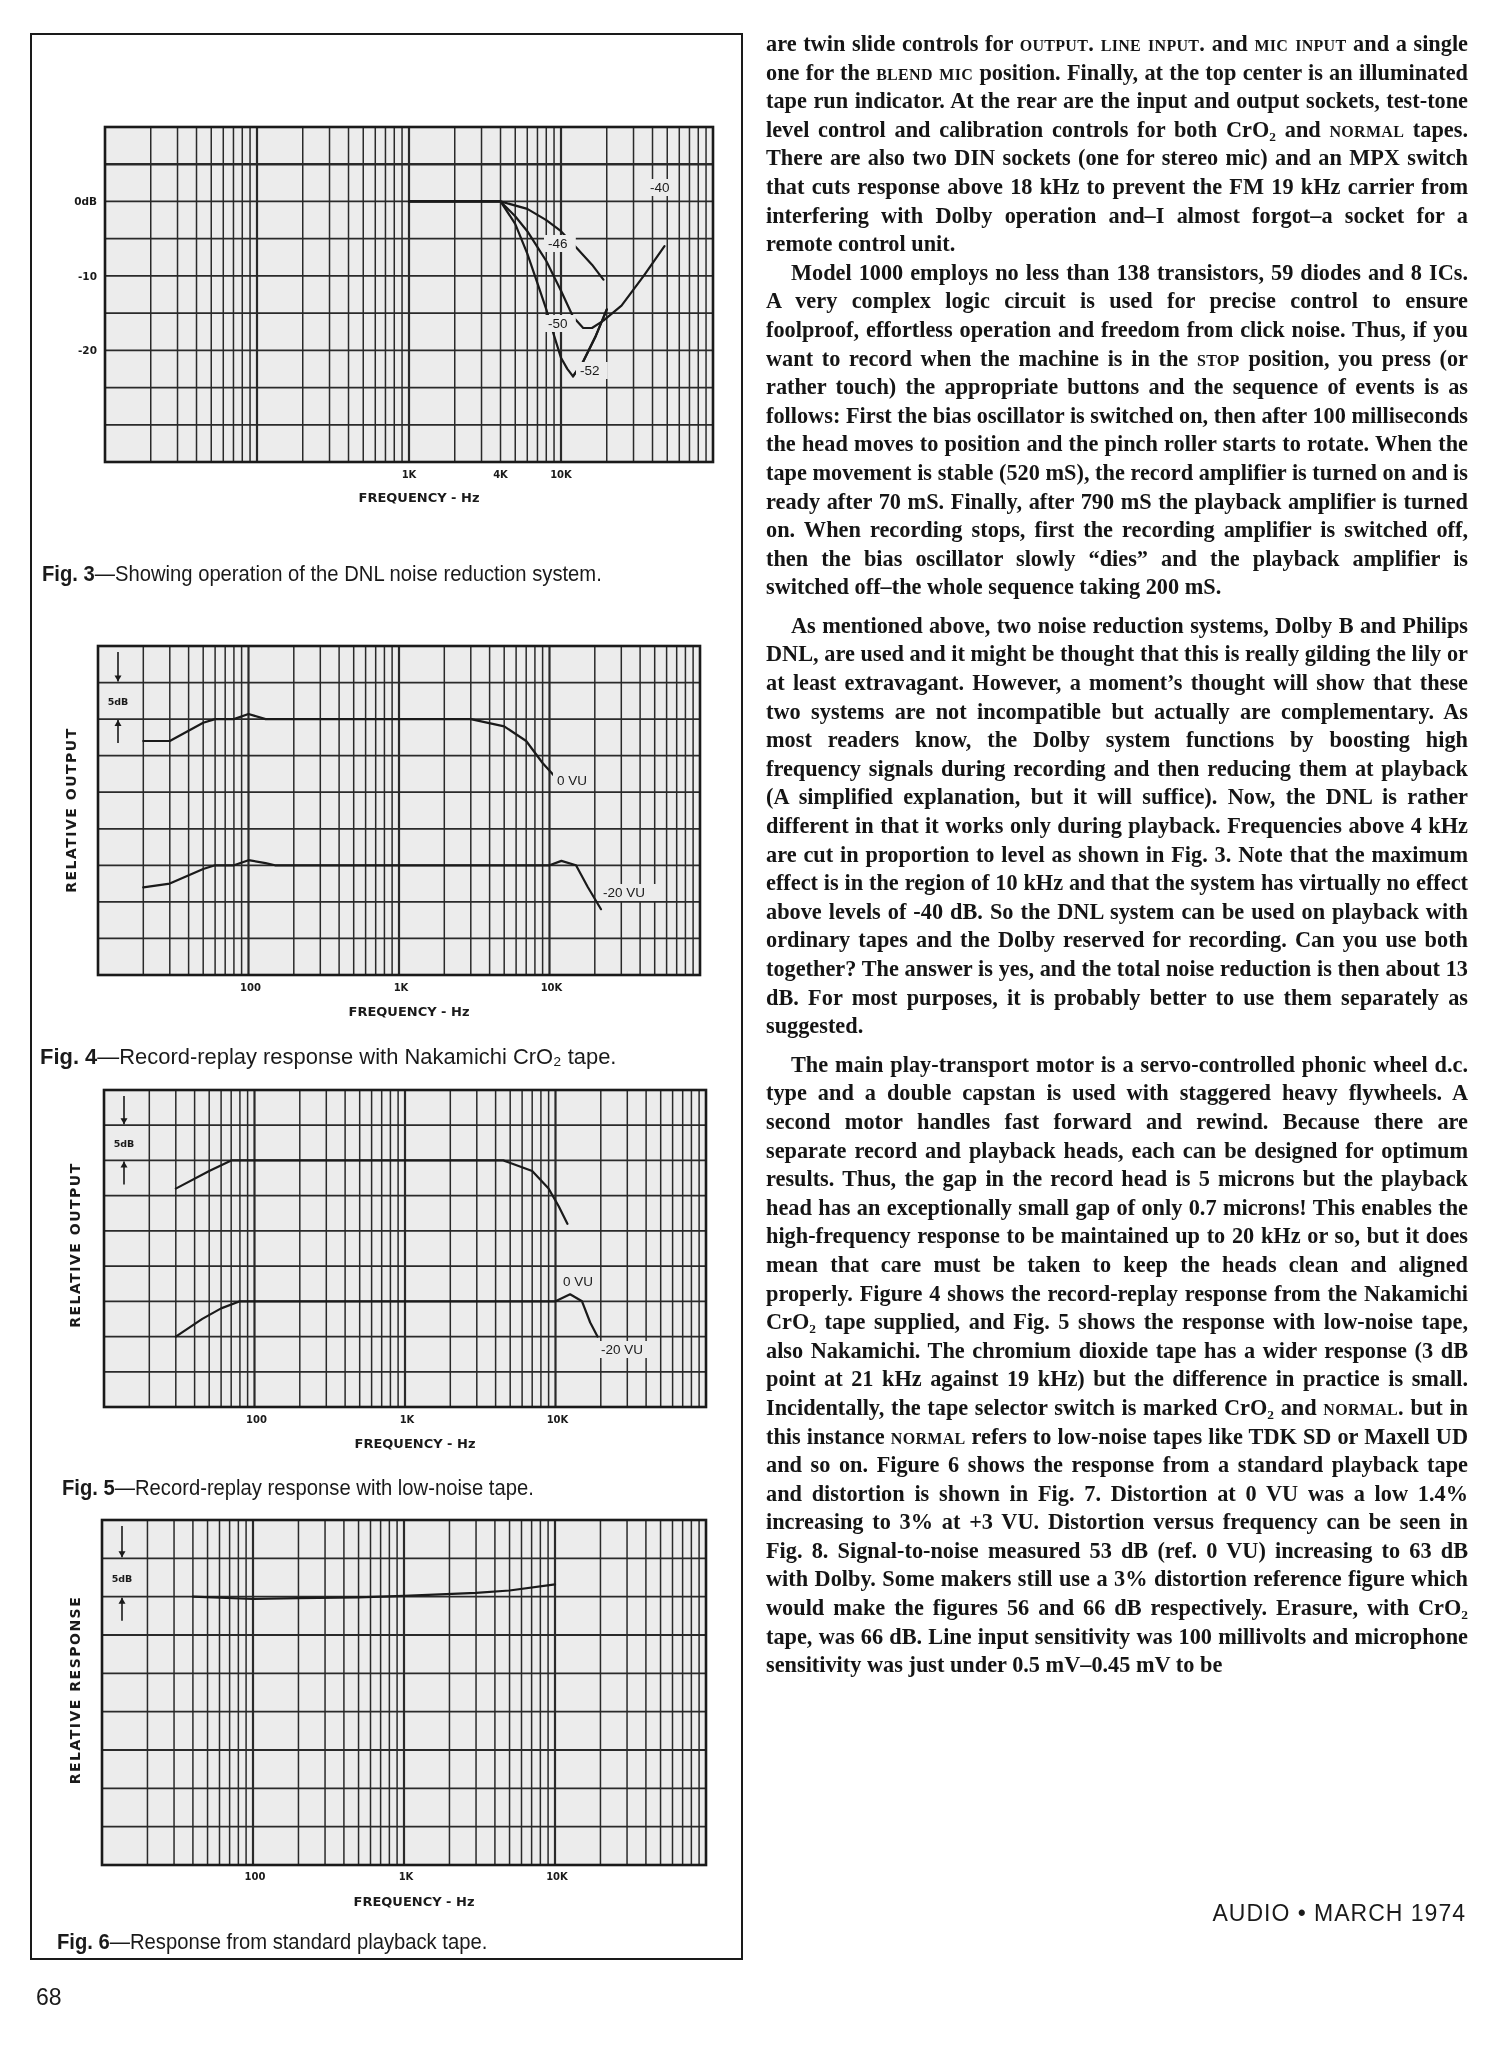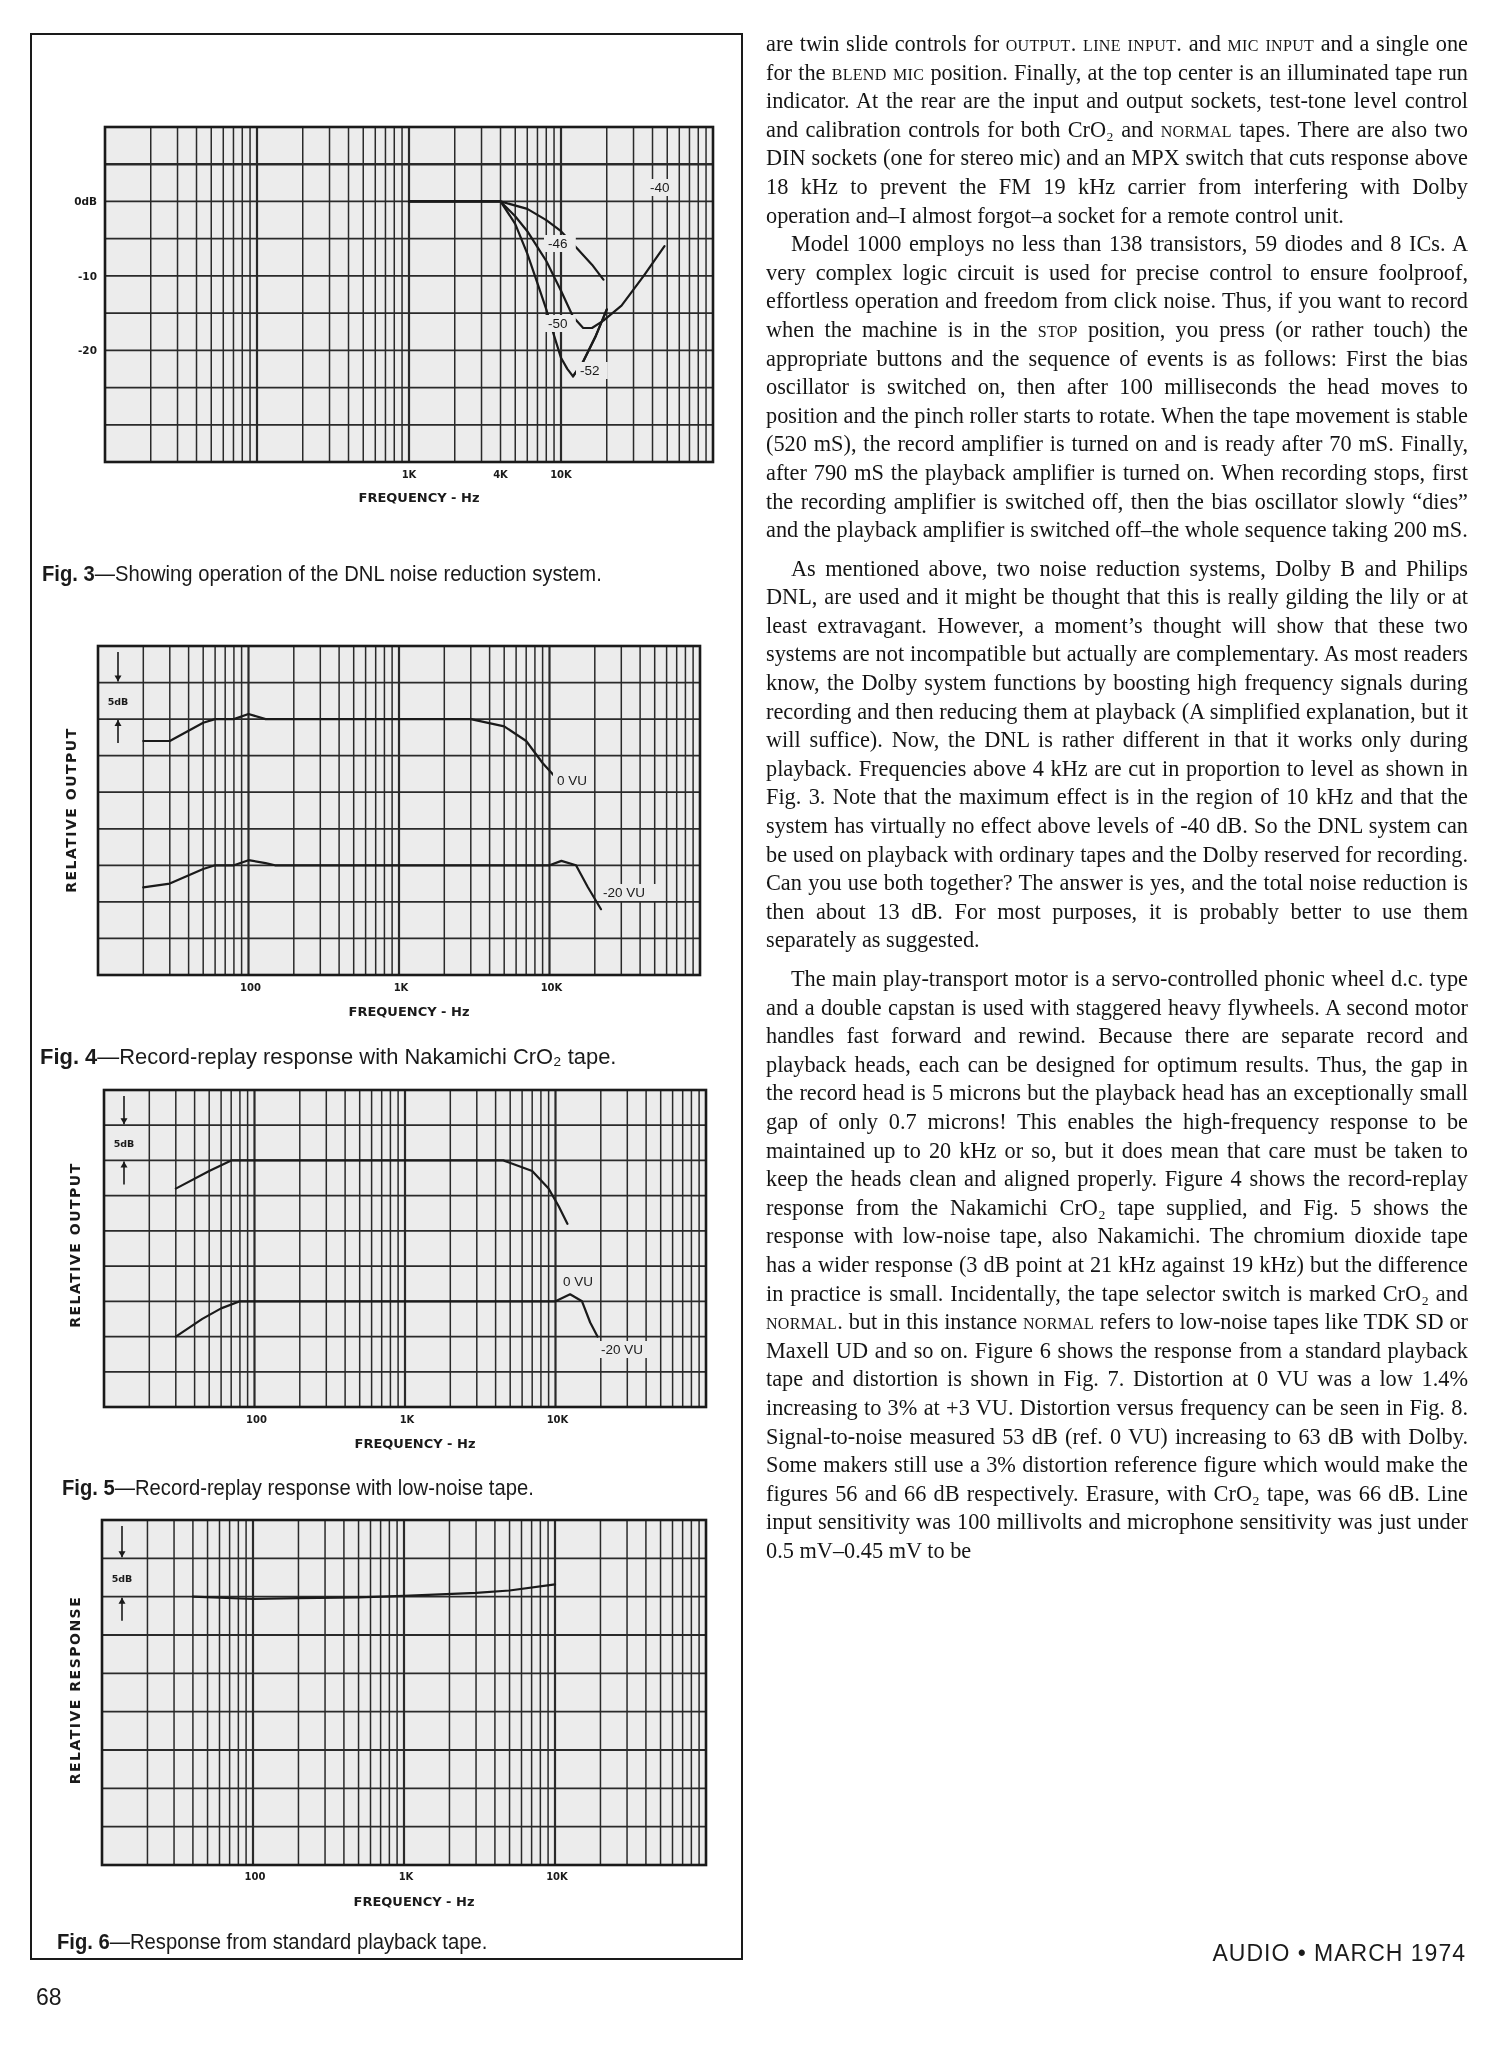--- a/index.html
+++ b/index.html
@@ -3,26 +3,26 @@
 <meta charset="utf-8">
 <style>
   html, body { margin: 0; padding: 0; background: #ffffff; }
   body { width: 1500px; height: 2066px; position: relative; overflow: hidden; color: #1a1a1a; }
   .frame { position: absolute; left: 30px; top: 33px; width: 713px; height: 1927px; border: 2.5px solid #1a1a1a; box-sizing: border-box; }
   .fig-svg { position: absolute; left: 0; top: 0; overflow: visible; }
   .caption { position: absolute; font-family: "Liberation Sans", sans-serif; font-size: 21.5px; color: #1a1a1a; white-space: nowrap; transform: scaleX(0.94); transform-origin: left center; }
   .caption .fig-no { font-weight: bold; }
   .axis-label { font-family: "DejaVu Sans", sans-serif; font-weight: bold; fill: #1a1a1a; }
   .text-col { position: absolute; left: 766px; top: 30px; width: 702px; font-family: "Liberation Serif", serif; font-size: 22.3px; line-height: 28.6px; color: #151515; text-align: justify; hyphens: manual; }
-  .text-col p { margin: 0; text-indent: 0; }
+  .text-col p { margin: 0; text-indent: 0; font-weight: bold; }
   .text-col p.indent { text-indent: 25px; }
   .text-col p.gap { margin-top: 10px; }
   .sc { font-variant: small-caps; text-transform: lowercase; letter-spacing: 0.3px; }
   .footer-page { position: absolute; left: 36px; top: 1984px; font-family: "Liberation Sans", sans-serif; font-size: 23px; color: #1a1a1a; text-align: right; }
-  .footer-mag { position: absolute; right: 34px; top: 1940px; font-family: "Liberation Sans", sans-serif; font-size: 23px; letter-spacing: 1px; color: #1a1a1a; }
+  .footer-mag { position: absolute; right: 34px; top: 1900px; font-family: "Liberation Sans", sans-serif; font-size: 23px; letter-spacing: 1px; color: #1a1a1a; }
 </style>
 </head>
 <body>
 
 <div class="frame"></div>
 
 <svg class="fig-svg" id="fig-layer" width="1500" height="2066">
     <g>
       <rect x="105" y="127" width="608" height="335" fill="#ececec"></rect>
       <g stroke="#2a2a2a" stroke-width="1.6">

